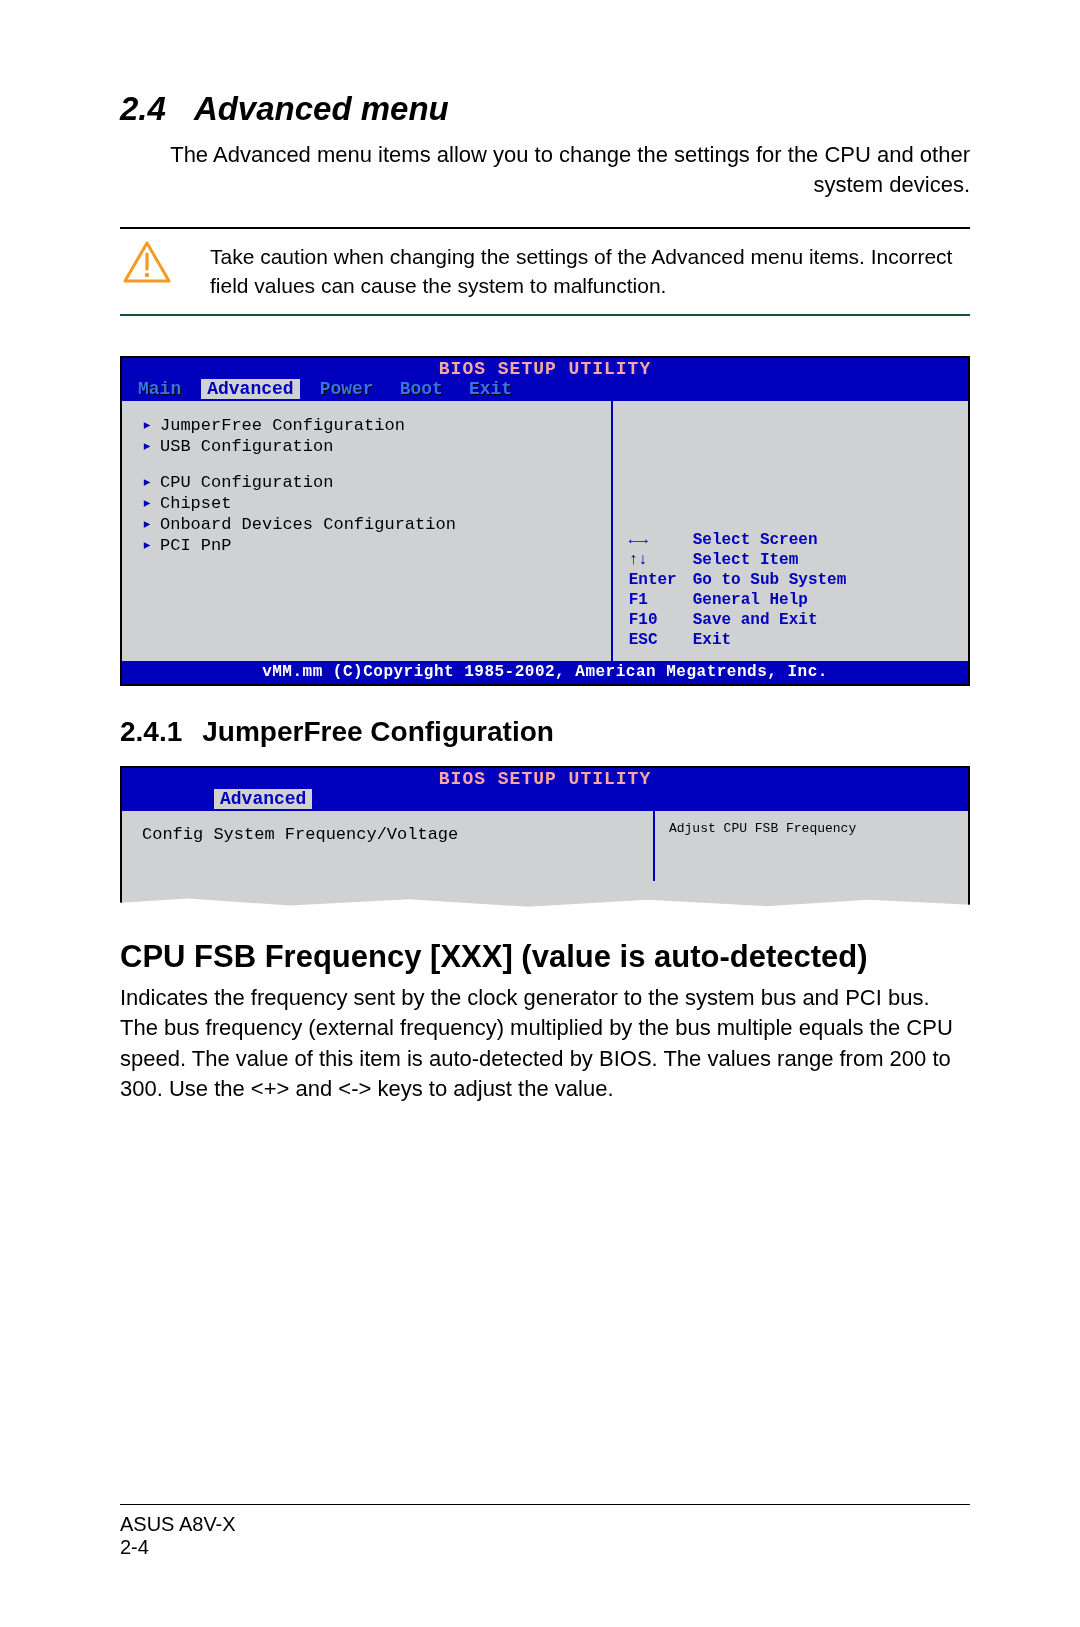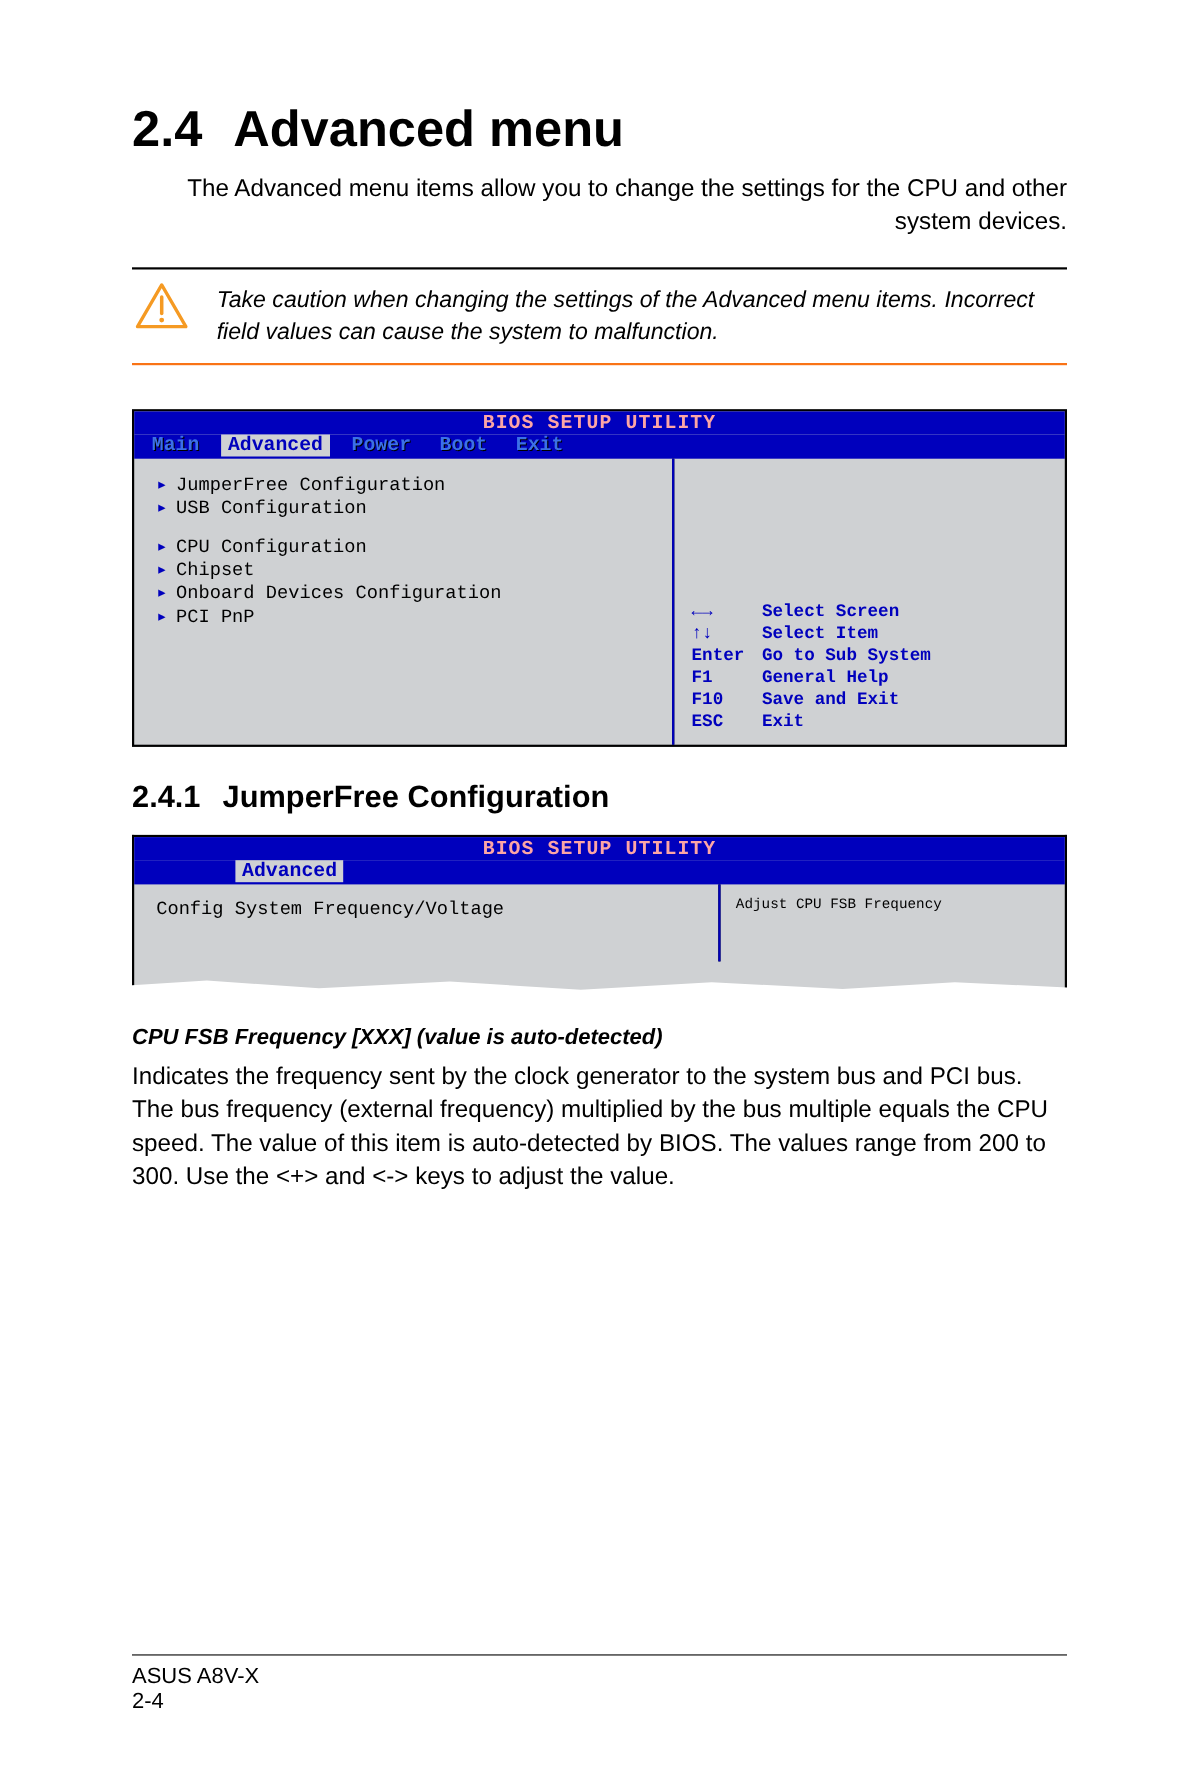--- a/index.html
+++ b/index.html
@@ -6,40 +6,40 @@
   body {
     width: 1080px;
     height: 1627px;
     background: #fff;
     font-family: Arial, Helvetica, sans-serif;
     color: #000;
     position: relative;
     padding: 90px 110px 60px 120px;
   }
   .section-heading {
-    font-size: 46px;
+    font-size: 33px;
     font-weight: bold;
     margin-bottom: 12px;
+    font-style: italic;
   }
   .section-heading .num { margin-right: 28px; }
   .intro-text {
     font-size: 22px;
     line-height: 1.35;
     margin-bottom: 28px;
     text-align: right;
   }
   .caution-block {
     border-top: 2px solid #000;
-    border-bottom: 2px solid #f97316;
+    border-bottom: 2px solid #14532d;
     padding: 12px 0 14px 0;
     display: flex;
-    gap: 23px;
+    gap: 36px;
     align-items: flex-start;
     margin-bottom: 40px;
-    font-style: italic;
   }
   .caution-icon-wrap { width: 54px; display:flex; justify-content:center; }
   .caution-text {
     font-size: 21px;
     line-height: 1.35;
     flex: 1;
     padding-top: 2px;
   }
   
   .bios-box {
@@ -147,24 +147,23 @@
     background:#fff;
     clip-path: polygon(0 100%, 0 40%, 8% 10%, 20% 60%, 34% 15%, 48% 70%, 62% 20%, 76% 65%, 88% 20%, 100% 55%, 100% 100%);
   }
   .bios-right-plain {
     flex:1;
     padding: 10px 14px;
     font-size: 13px;
     color:#000;
   }
   .opt-heading {
-    font-size: 20px;
+    font-size: 31px;
     font-weight: 600;
     margin: 22px 0 8px 0;
-    font-style: italic;
   }
   .opt-text {
     font-size: 22px;
     line-height: 1.38;
   }
   .page-footer {
     position: absolute;
     left: 120px; right: 110px; bottom: 68px;
     border-top: 1.5px solid #000;
     padding-top: 8px;
@@ -258,20 +257,21 @@
               <td>Save and Exit</td>
             </tr>
         <tr>
               <td>ESC</td>
               <td>Exit</td>
             </tr>
       </tbody>
         </table>
     </div>
   </div>
+  <div class="bios-footer">vMM.mm (C)Copyright 1985-2002, American Megatrends, Inc.</div>
 </div>
 
 <h2 class="subsection-heading">
   <span class="num">2.4.1</span><span>JumperFree Configuration</span>
 </h2>
 
 <div class="bios-box short">
   <div class="bios-title">BIOS SETUP UTILITY</div>
   <div class="bios-tabs" style="padding-left:92px;">
     <span class="bios-tab active">Advanced</span>

